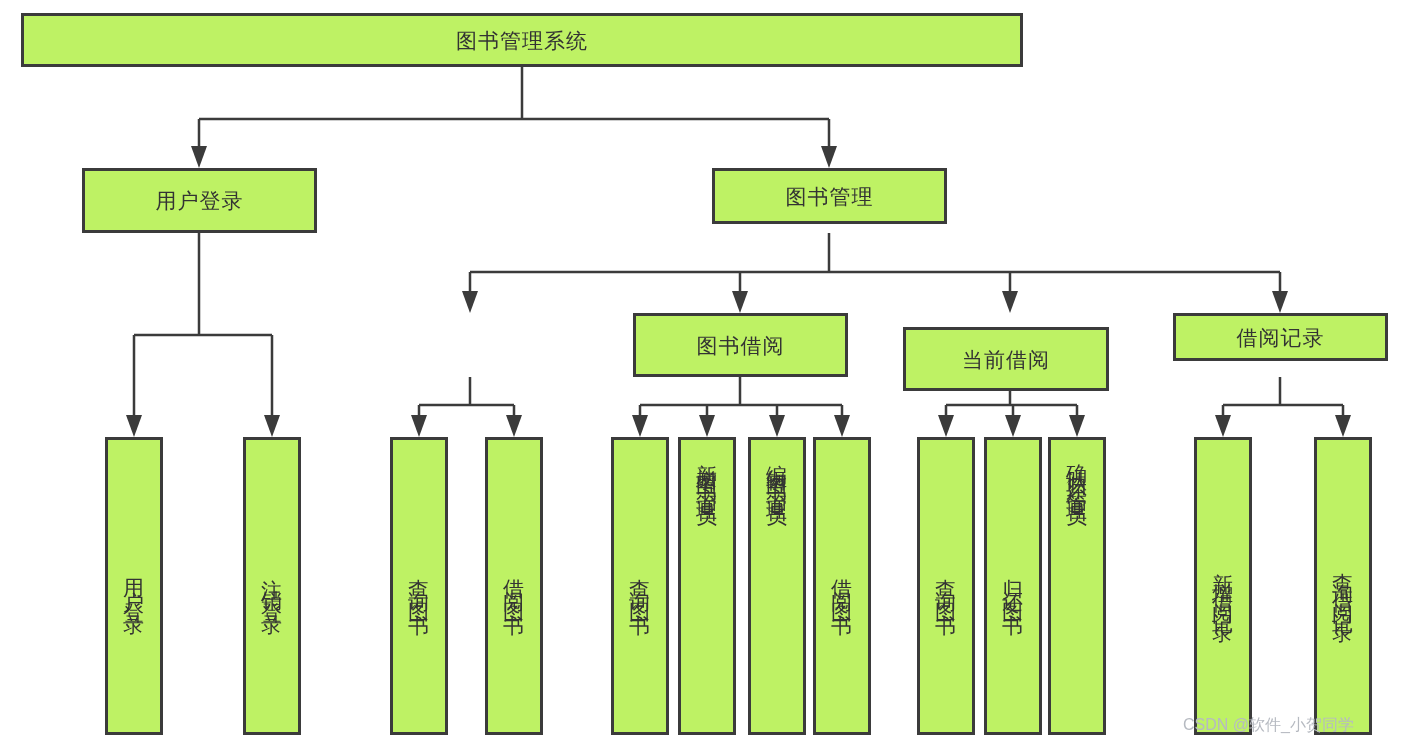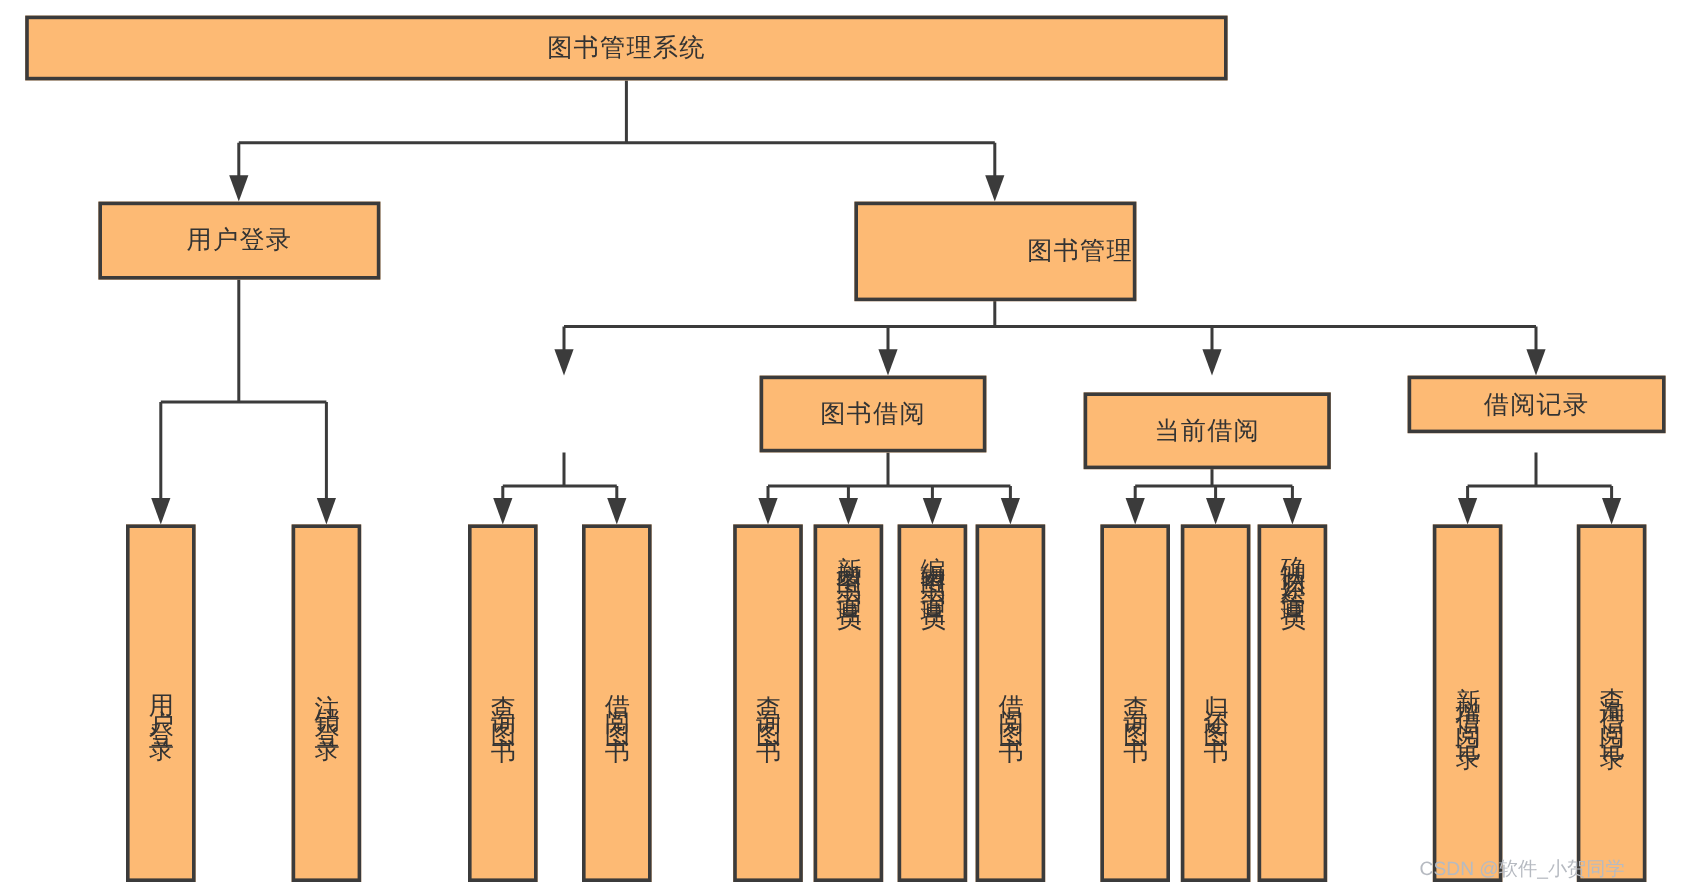--- a/index.html
+++ b/index.html
@@ -18,21 +18,21 @@
     color:var(--text);
   }
   .wires{
     position:absolute;left:0;top:0;width:1405px;height:747px;z-index:1;
   }
   .wires path{stroke:var(--line);stroke-width:2.5;fill:none;}
   .wires polygon{fill:var(--line);stroke:none;}
   .node{
     position:absolute;
     box-sizing:border-box;
-    background:#fdba74;
+    background:#bef264;
     border:3px solid var(--line);
     display:flex;align-items:center;justify-content:center;
     z-index:2;
   }
   .h-label{
     font-size:21px;line-height:1;letter-spacing:1px;white-space:nowrap;
   }
   .v-node{width:58px;height:298px;}
   .v-label{
     writing-mode:vertical-rl;
@@ -99,25 +99,25 @@
     </g>
   </svg>
 
   <div class="node" style="left:21px;top:13px;width:1002px;height:54px;">
     <span class="h-label">图书管理系统</span>
   </div>
 
   <div class="node" style="left:82px;top:168px;width:235px;height:65px;">
     <span class="h-label">用户登录</span>
   </div>
-  <div class="node" style="left:712px;top:168px;width:235px;height:83px;justify-content:flex-end;">
+  <div class="node" style="left:712px;top:168px;width:235px;height:56px;">
     <span class="h-label">图书管理</span>
   </div>
 
-  <div class="node" style="left:633px;top:313px;width:189px;height:64px;">
+  <div class="node" style="left:633px;top:313px;width:215px;height:64px;">
     <span class="h-label">图书借阅</span>
   </div>
   <div class="node" style="left:903px;top:327px;width:206px;height:64px;justify-content:center;">
     <span class="h-label">当前借阅</span>
   </div>
   <div class="node" style="left:1173px;top:313px;width:215px;height:48px;">
     <span class="h-label">借阅记录</span>
   </div>
 
   <div class="node v-node leaf--c4" style="left:105px;top:437px;">

